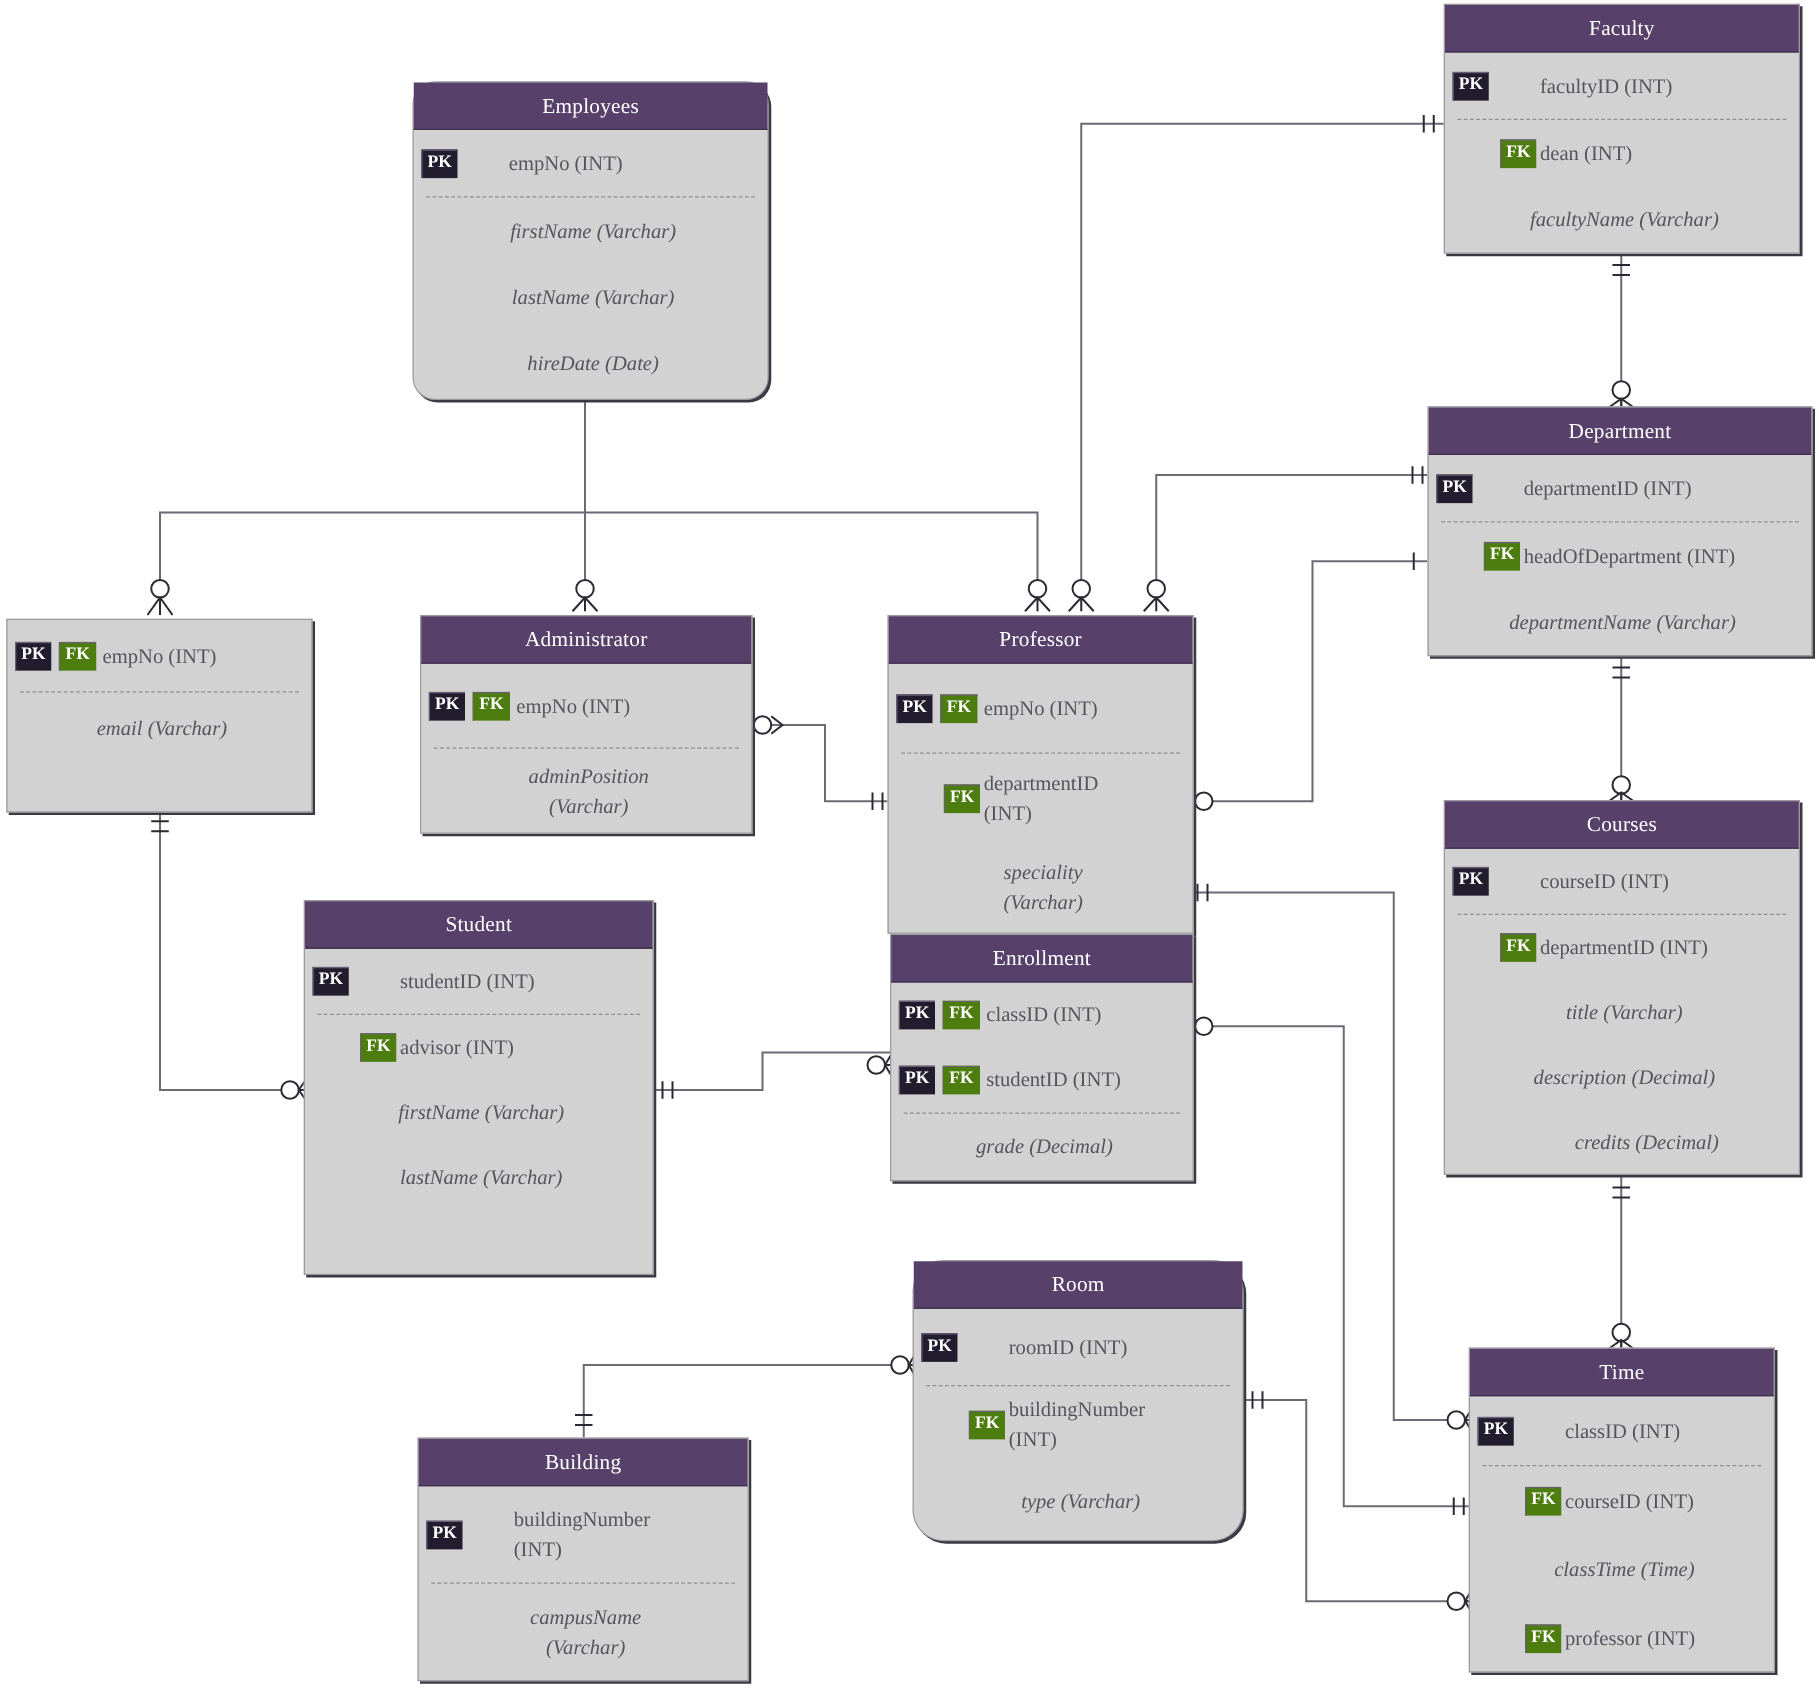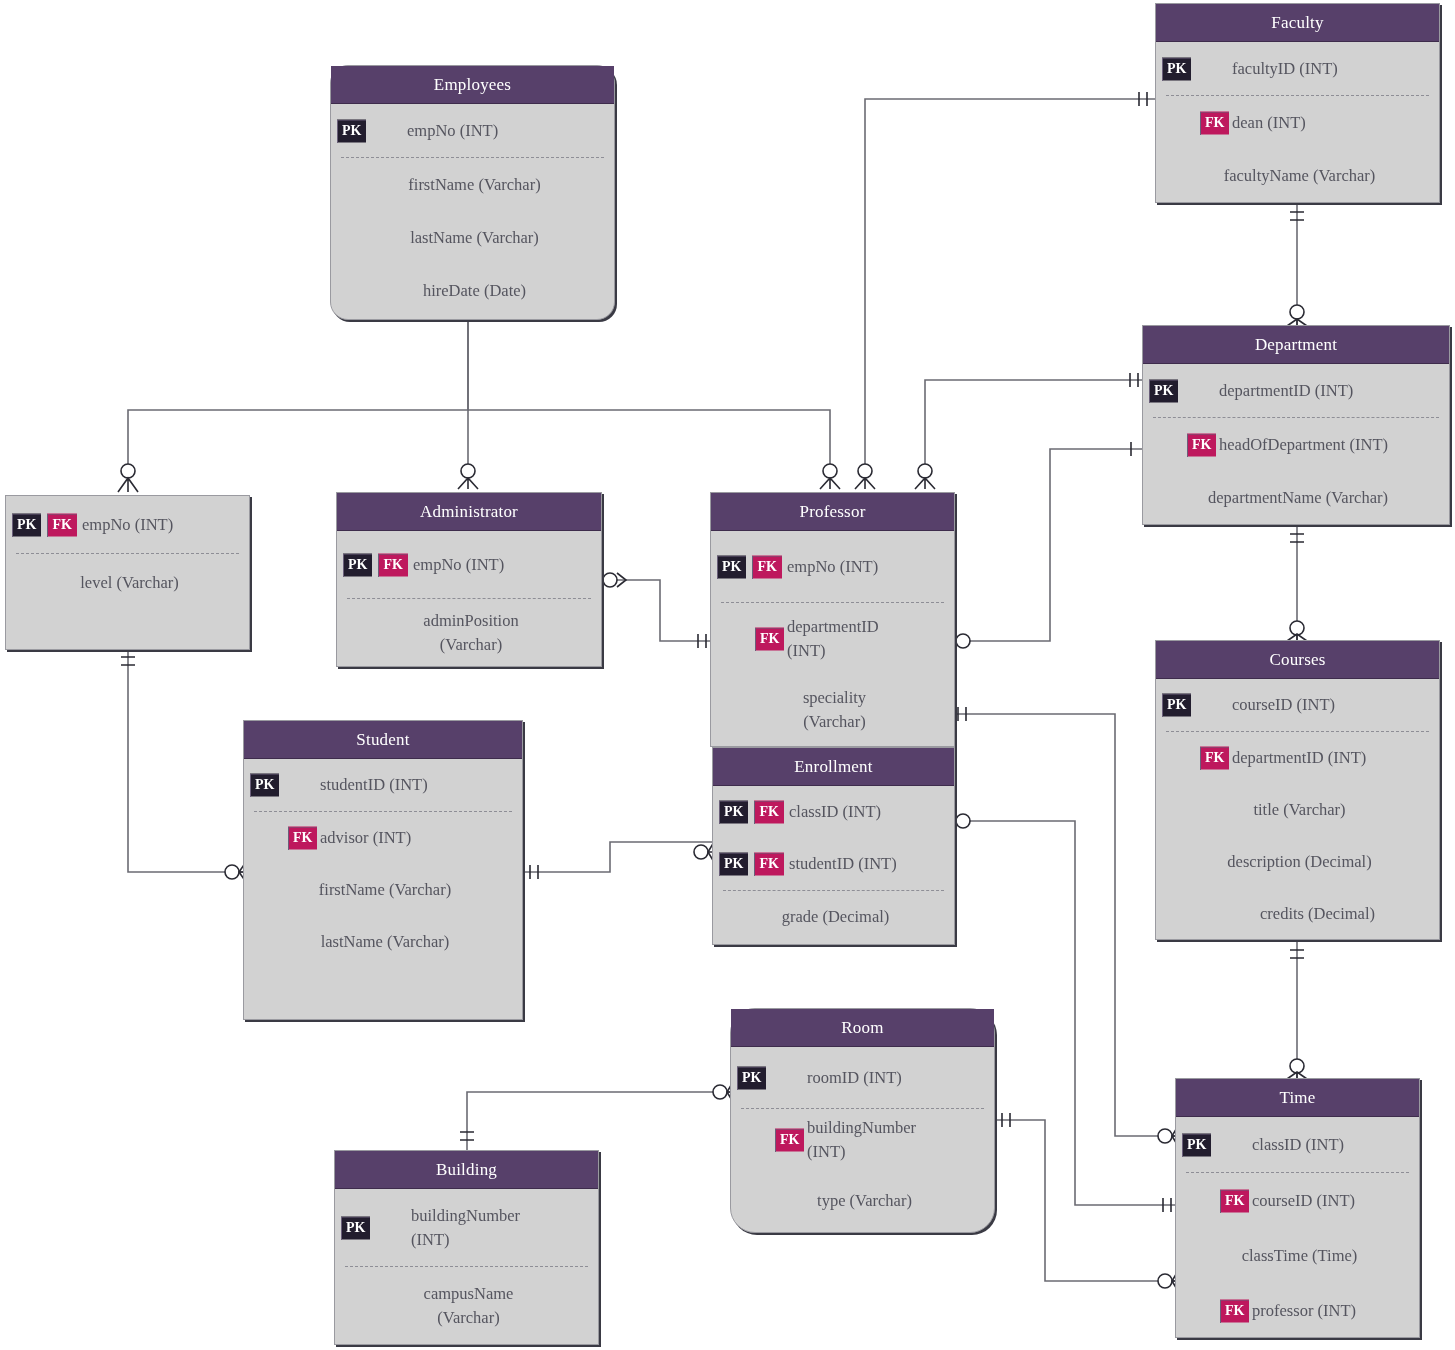--- a/index.html
+++ b/index.html
@@ -23,23 +23,23 @@
   .ent-body{position:relative;padding:0;}
   .attr{position:relative;box-sizing:border-box;
         min-height:50px;display:flex;align-items:center;
         color:#55555f;font-size:16.5px;}
   .keys{position:absolute;left:6px;top:50%;transform:translateY(-50%);
         display:flex;gap:6px;}
   .badge{display:inline-block;background:#221d2e;color:#ffffff;
          font-size:14px;line-height:1;padding:4px 5px 5px 5px;
          font-family:"Liberation Serif",serif;font-weight:bold;
          box-shadow:1px 1px 0 #6a5f7a inset;}
-  .badge.fk{background:#be185d;}
+  .badge.fk{background:#4d7c0f;}
   .attr-name{padding-left:76px;padding-right:8px;white-space:pre-line;line-height:1.45;}
-  .attr.center .attr-name{width:100%;text-align:center;padding-left:4px;padding-right:0;}
+  .attr.center .attr-name{width:100%;text-align:center;padding-left:4px;padding-right:0;font-style:italic;}
   .sep{height:0;border-top:1px dashed #8e8e96;margin:0 10px;}
 </style>
 </head>
 <body>
 
 <div id="canvas">
 
   <svg id="wires" viewBox="0 0 1455 1350">
 
     <path class="ln" d="M468 320 L468 410 L128 410 L128 480"></path>
@@ -267,21 +267,21 @@
         <div class="ent-body">
           <div class="attr" style="height: 57px;">
             <span class="keys">
               <span class="badge">PK</span>
               <span class="badge fk">FK</span>
             </span>
             <span class="attr-name">empNo (INT)</span>
           </div>
           <div class="sep"></div>
           <div class="attr center" style="height: 57px;">
-            <span class="attr-name">level (Varchar)</span>
+            <span class="attr-name">email (Varchar)</span>
           </div>
         </div>
       </div>
       <div class="entity" style="left: 336px; top: 492px; width: 266px; height: 175px;">
         <div class="ent-header">Administrator</div>
         <div class="ent-body">
           <div class="attr" style="height: 67px;">
             <span class="keys">
               <span class="badge">PK</span>
               <span class="badge fk">FK</span>

